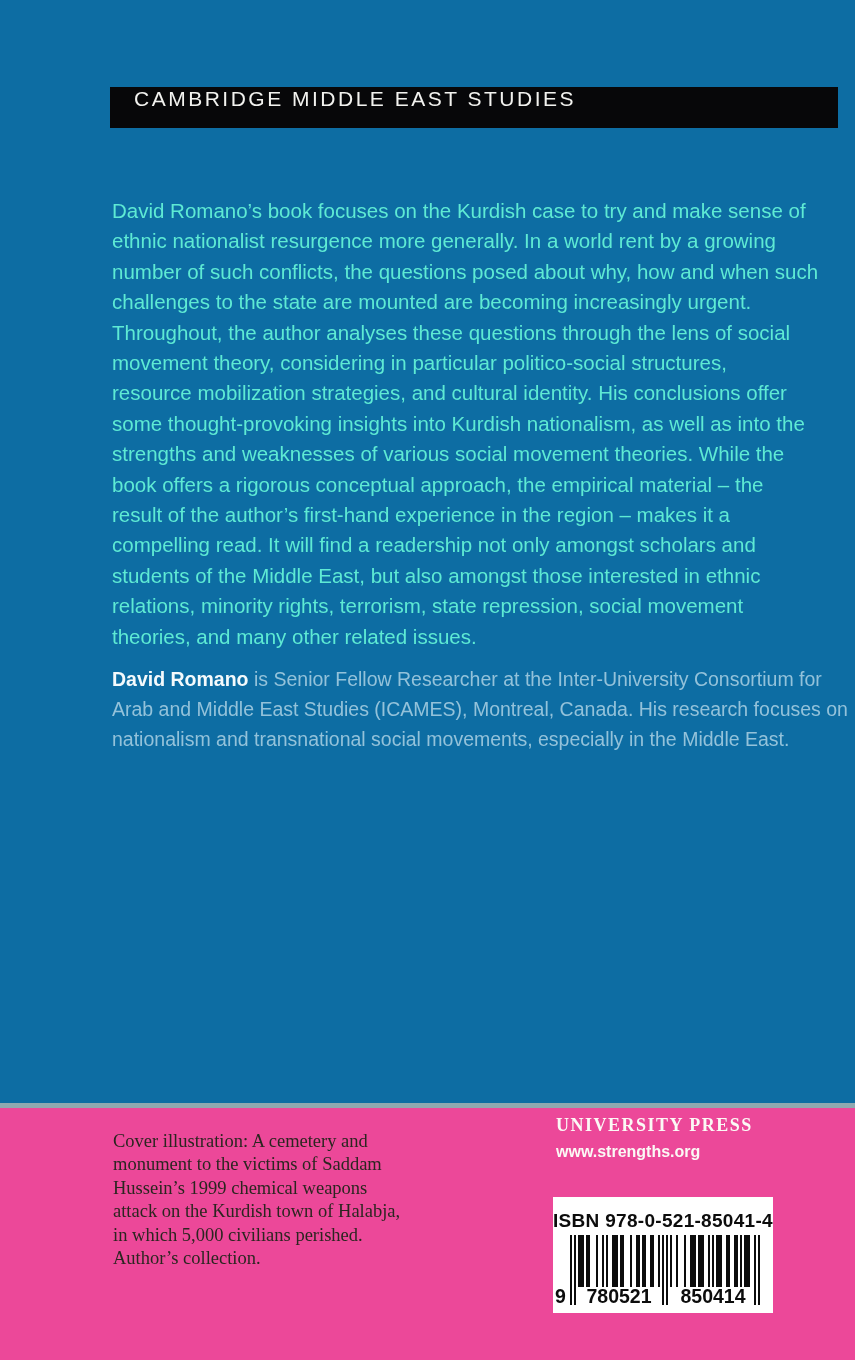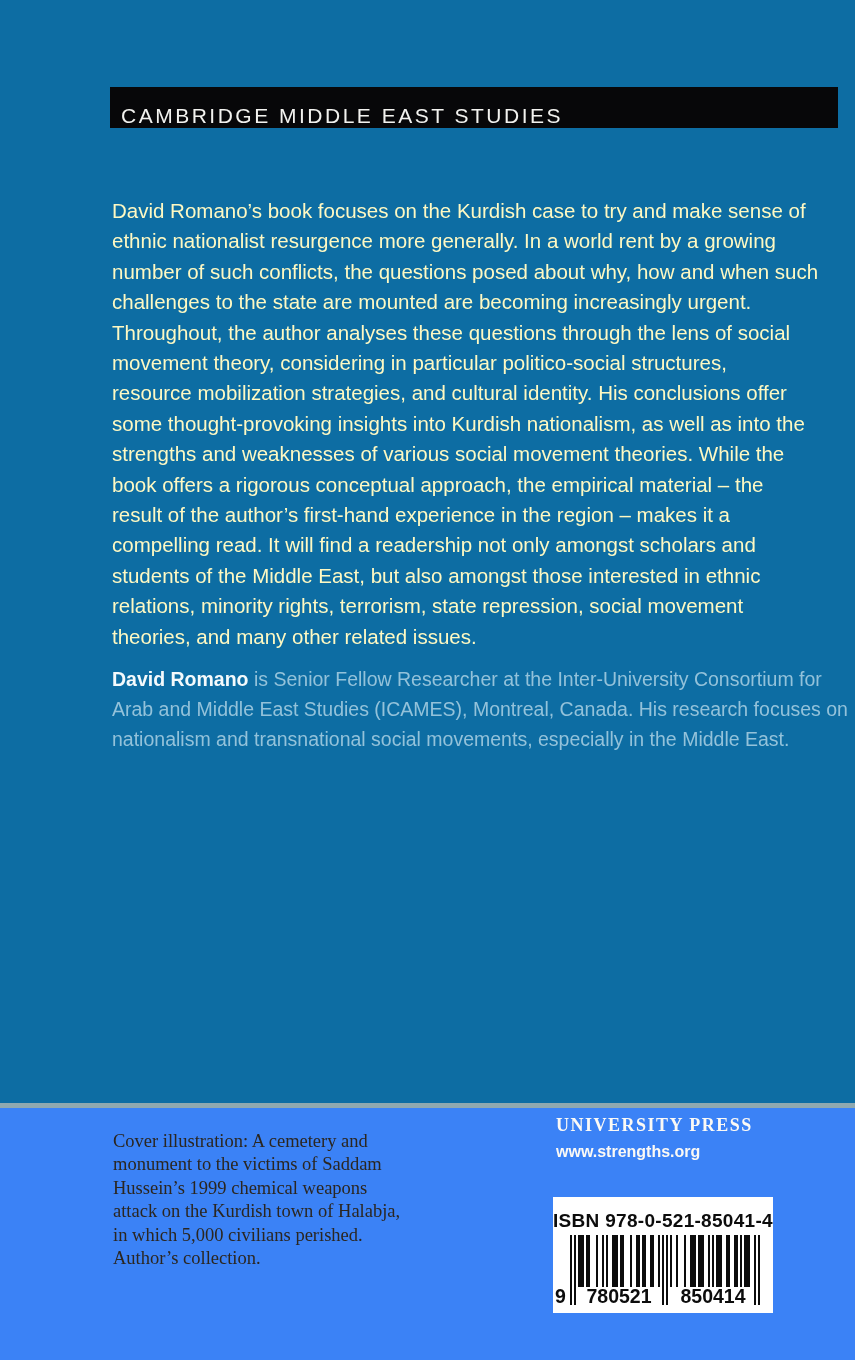--- a/index.html
+++ b/index.html
@@ -12,35 +12,35 @@
     font-family: "Liberation Sans", sans-serif;
   }
   .series-banner {
     position: absolute;
     left: 110px;
     top: 87px;
     width: 728px;
     height: 41px;
     background: #070709;
     display: flex;
-    align-items: flex-end;
+    align-items: flex-start;
     box-sizing: border-box;
-    padding-left: 11px;
+    padding-left: 24px;
   }
   .series-banner span {
     color: #f2f2ef;
     font-size: 21px;
     letter-spacing: 2.5px;
     white-space: pre;
   }
   .blurb {
     position: absolute;
     left: 112px;
     top: 196px;
-    color: #fef9c3;
+    color: #5eead4;
     font-size: 20.5px;
     line-height: 30.4px;
     white-space: pre;
   }
   .bio {
     position: absolute;
     left: 112px;
     top: 664px;
     font-size: 19.5px;
     line-height: 30px;
@@ -55,21 +55,21 @@
     width: 855px;
     height: 5px;
     background: #8fa9b0;
   }
   .footer {
     position: absolute;
     left: 0;
     top: 1108px;
     width: 855px;
     height: 252px;
-    background: #3b82f6;
+    background: #ec4899;
   }
   .cover-note {
     position: absolute;
     left: 113px;
     top: 22px;
     color: #2b2620;
     font-family: "Liberation Serif", serif;
     font-size: 18.5px;
     line-height: 23.4px;
     white-space: pre;

